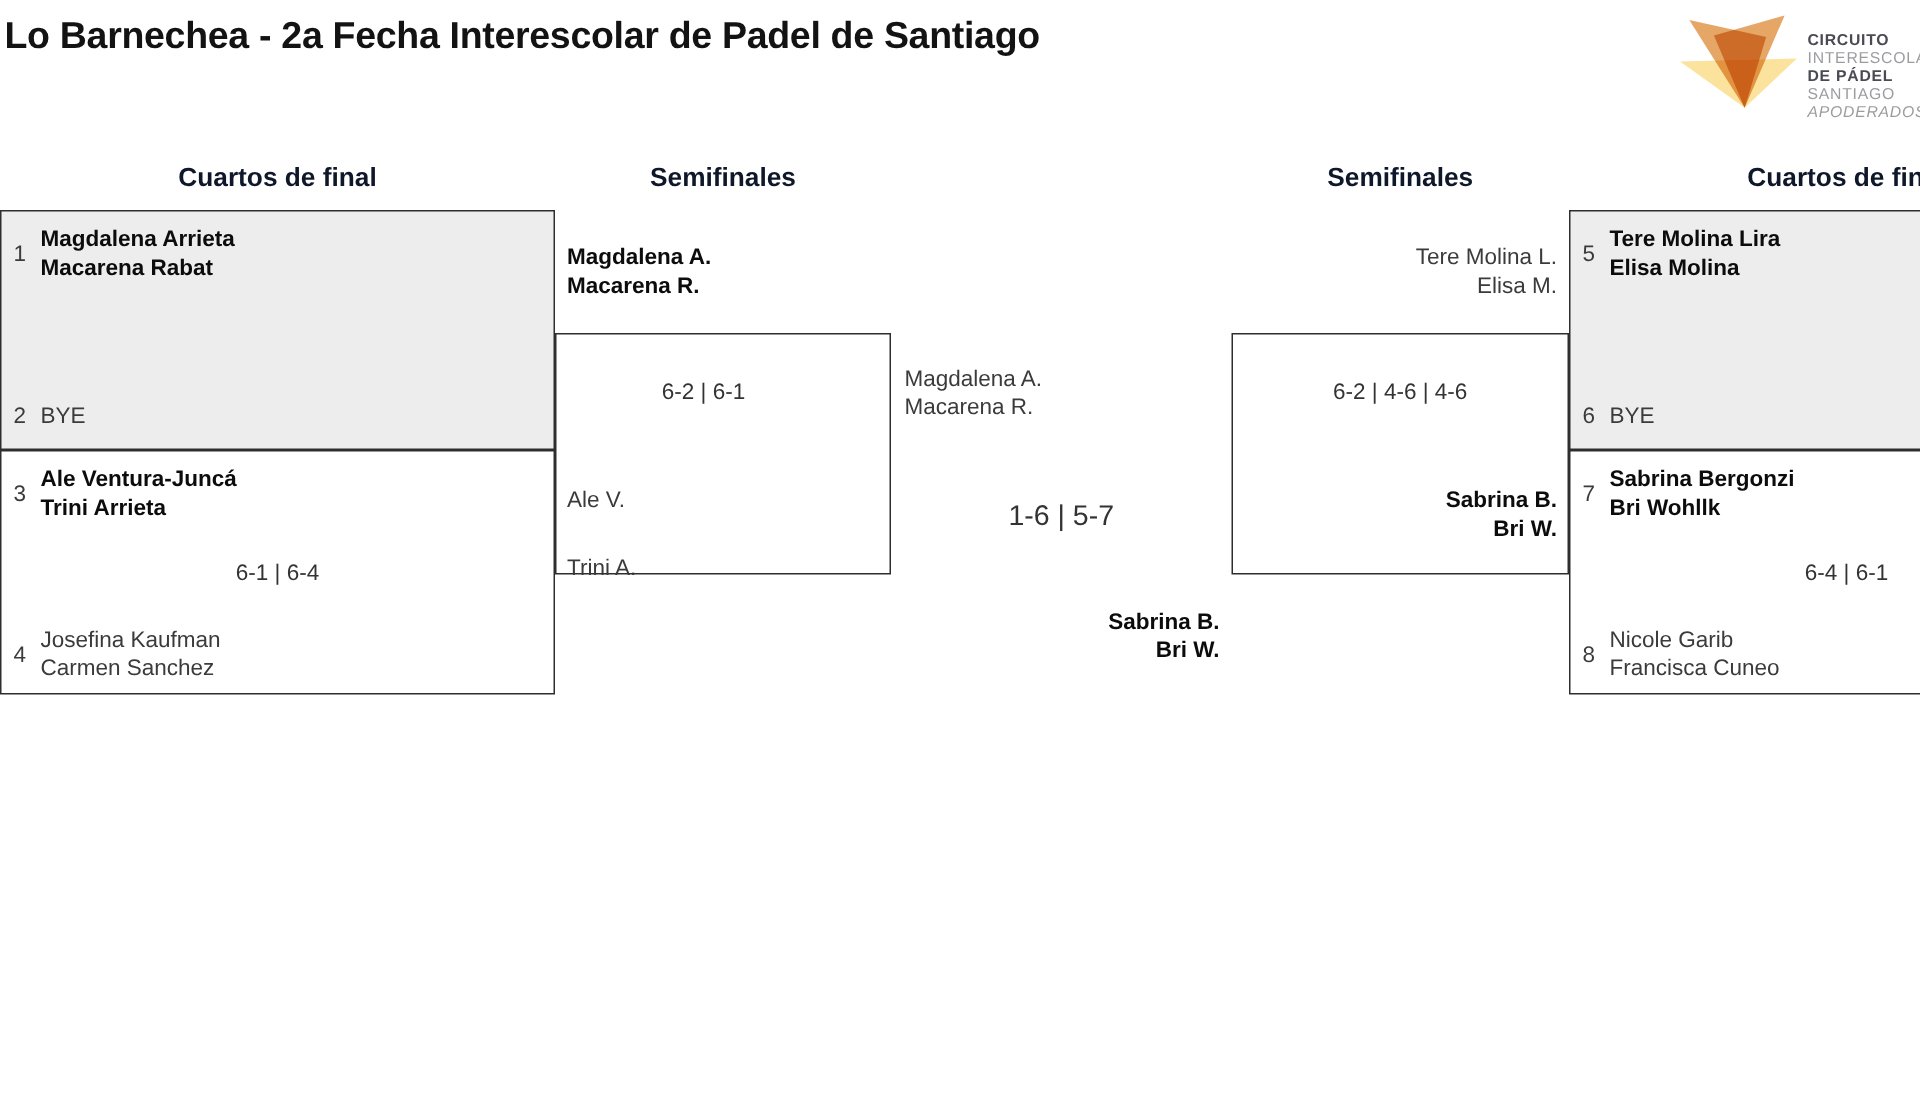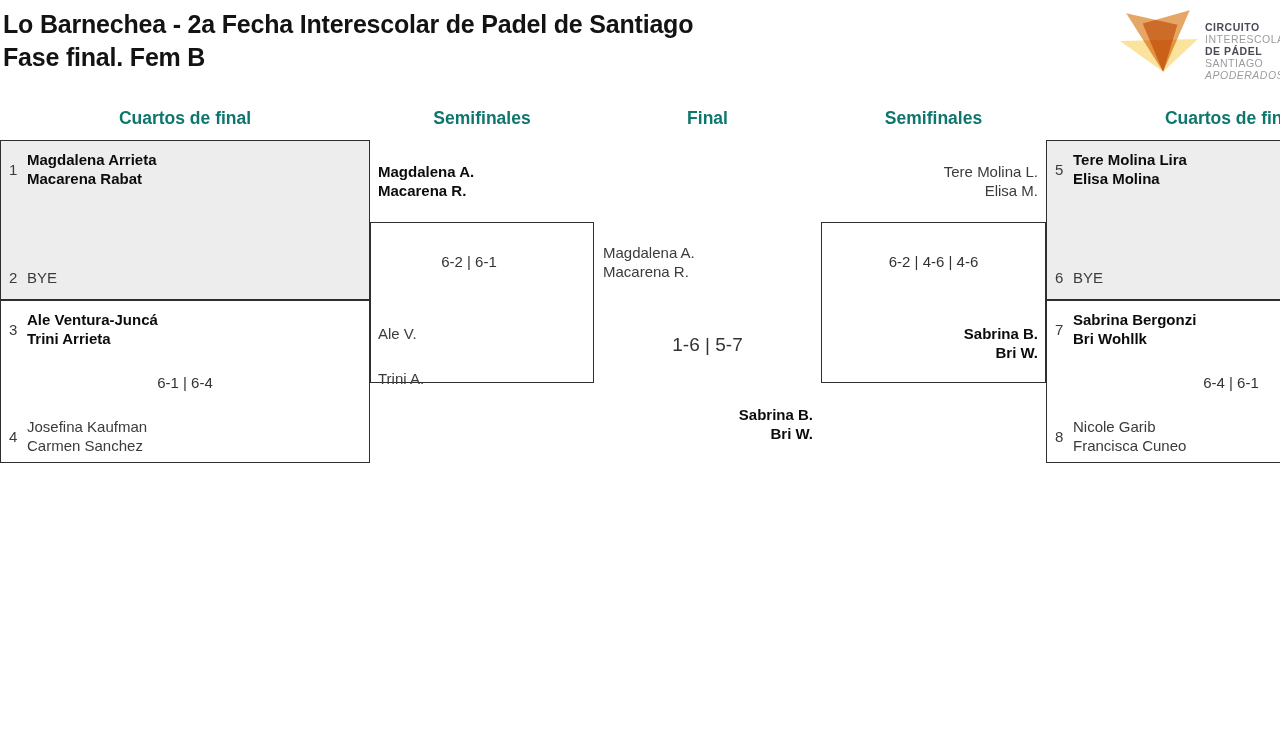--- a/index.html
+++ b/index.html
@@ -13,21 +13,21 @@
 
   
   .logo{position:absolute;left:1118px;top:8px;display:flex;align-items:flex-end;}
   .logo svg{display:block;}
   .logo-text{position:absolute;left:87px;top:13px;width:120px;font-size:10.5px;line-height:12px;letter-spacing:0.5px;}
   .lt-dark{color:#4a4a55;font-weight:700;}
   .lt-gray{color:#9c9ca0;font-weight:400;}
   .lt-italic{color:#9c9ca0;font-style:italic;font-weight:400;}
 
   
-  .round-header{position:absolute;top:108px;text-align:center;font-size:17.5px;font-weight:700;color:#0f766e;}
+  .round-header{position:absolute;top:108px;text-align:center;font-size:17.5px;font-weight:700;color:#0f172a;}
   .rh-qfl{left:0;width:370px;}
   .rh-sfl{left:370px;width:224px;}
   .rh-f{left:594px;width:227px;}
   .rh-sfr{left:821px;width:225px;}
   .rh-qfr{left:1046px;width:370px;}
 
   
   .match-box{position:absolute;border:1px solid #2e2e2e;background:#ffffff;box-sizing:border-box;}
   .match-box.bye{background:#ededed;}
   .qf-l1{left:0;top:140px;width:370px;height:160px;}
@@ -64,21 +64,20 @@
   .sf-score-l{left:370px;width:198px;}
   .sf-score-r{left:821px;width:225px;}
 </style>
 </head>
 <body>
 
 <div class="page">
 
   <div class="title-block">
     <div class="title-line">Lo Barnechea - 2a Fecha Interescolar de Padel de Santiago</div>
-    <div class="title-line">Fase final. Fem B</div>
   </div>
 
   <div class="logo">
     <svg width="82" height="64" viewBox="0 0 80 62">
       <polygon points="2,32 78,30 44,62" fill="#FBE29D"></polygon>
       <polygon points="8,5 58,16 44,62" fill="#E1964B" opacity="0.85" style="mix-blend-mode:multiply"></polygon>
       <polygon points="70,2 24,15 44,62" fill="#E1964B" opacity="0.85" style="mix-blend-mode:multiply"></polygon>
     </svg>
     <div class="logo-text">
       <div class="lt-dark">CIRCUITO</div>
@@ -86,21 +85,20 @@
       <div class="lt-dark">DE PÁDEL</div>
       <div class="lt-gray">SANTIAGO</div>
       <div class="lt-italic">APODERADOS</div>
     </div>
   </div>
 
   <div class="bracket">
 
     <div class="round-header rh-qfl">Cuartos de final</div>
     <div class="round-header rh-sfl">Semifinales</div>
-    <div class="round-header rh-f">Final</div>
     <div class="round-header rh-sfr">Semifinales</div>
     <div class="round-header rh-qfr">Cuartos de final</div>
 
     <div class="match-box bye qf-l1">
       <div class="team team-top">
         <span class="seed">1</span>
         <span class="names winner">
           <span class="nm">Magdalena Arrieta</span>
           <span class="nm">Macarena Rabat</span>
         </span>

